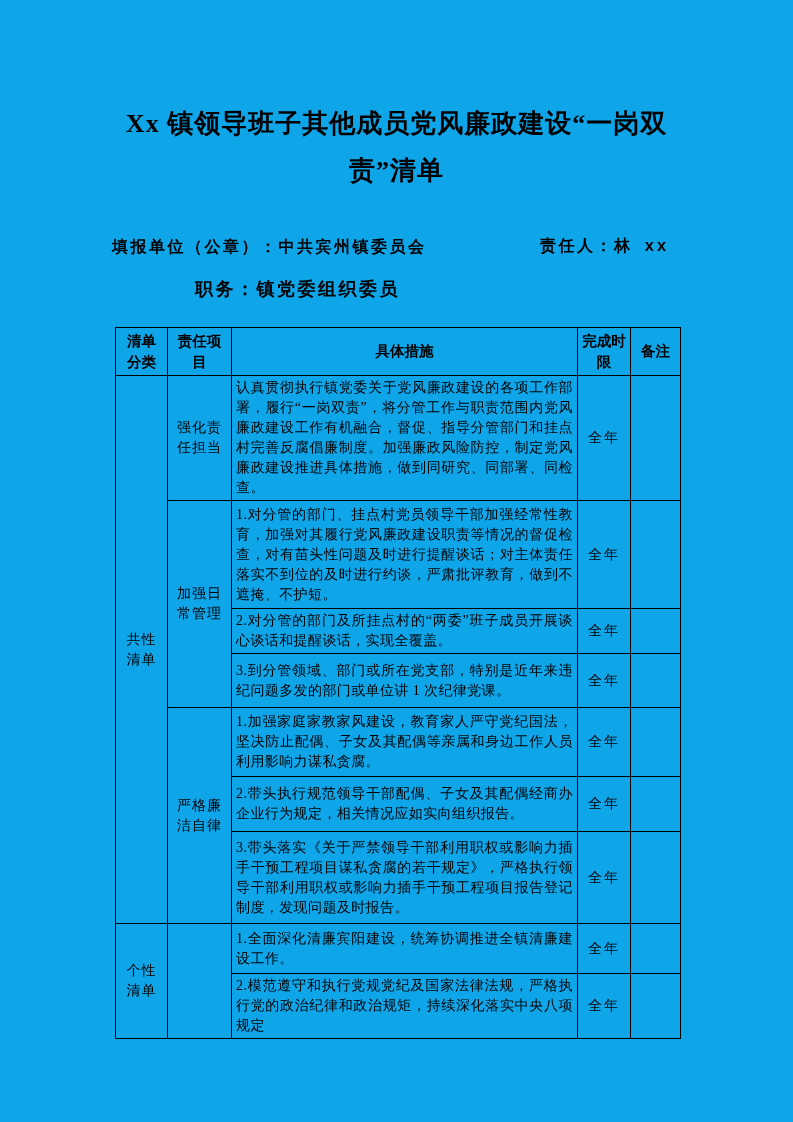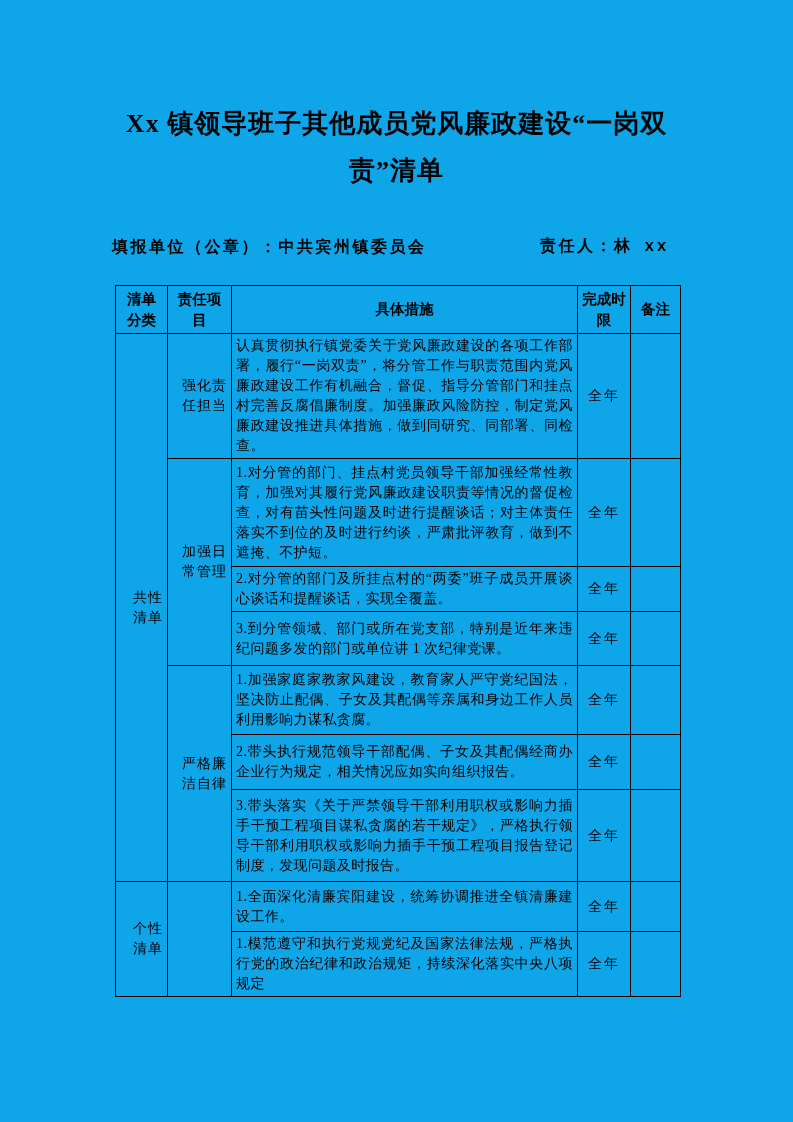--- a/index.html
+++ b/index.html
@@ -64,21 +64,21 @@
     line-height: 20px;
     overflow: hidden;
   }
   table.duty-table th {
     font-weight: bold;
     font-size: 14.5px;
     text-align: center;
     line-height: 21px;
   }
   td.cat-cell, td.proj-cell {
-    text-align: right;
+    text-align: center;
     line-height: 23px;
     letter-spacing: 1px;
   }
   td.measure-cell {
     text-align: justify;
     text-justify: inter-character;
     padding: 3px 7px;
     letter-spacing: 0.4px;
     margin-top: 46px;
   }
@@ -93,20 +93,21 @@
 
 <div class="page">
 
   <div class="doc-title">Xx 镇领导班子其他成员党风廉政建设“一岗双责”清单</div>
 
   <div class="info-line1">
     <span>填报单位（公章）：中共宾州镇委员会</span>
     <span class="info-responsible">责任人：林 xx</span>
   </div>
 
+  <div class="info-line2">职务：镇党委组织委员</div>
 
   <table class="duty-table">
     <colgroup>
       <col style="width:52px">
       <col style="width:64px">
       <col style="width:346px">
       <col style="width:53px">
       <col style="width:50px">
     </colgroup>
     <tbody>
@@ -166,20 +167,20 @@
 
     <tr style="height:50px">
       <td class="cat-cell" rowspan="2">个性清单</td>
       <td class="proj-cell" rowspan="2"></td>
       <td class="measure-cell">1.全面深化清廉宾阳建设，统筹协调推进全镇清廉建设工作。</td>
       <td class="deadline-cell">全年</td>
       <td class="remark-cell"></td>
     </tr>
 
     <tr style="height:47px">
-      <td class="measure-cell">1.模范遵守和执行党规党纪及国家法律法规，严格执行党的政治纪律和政治规矩，持续深化落实中央八项规定</td>
+      <td class="measure-cell">2.模范遵守和执行党规党纪及国家法律法规，严格执行党的政治纪律和政治规矩，持续深化落实中央八项规定</td>
       <td class="deadline-cell">全年</td>
       <td class="remark-cell"></td>
     </tr>
   </tbody>
     </table>
 
 </div>
 
 </body></html>

